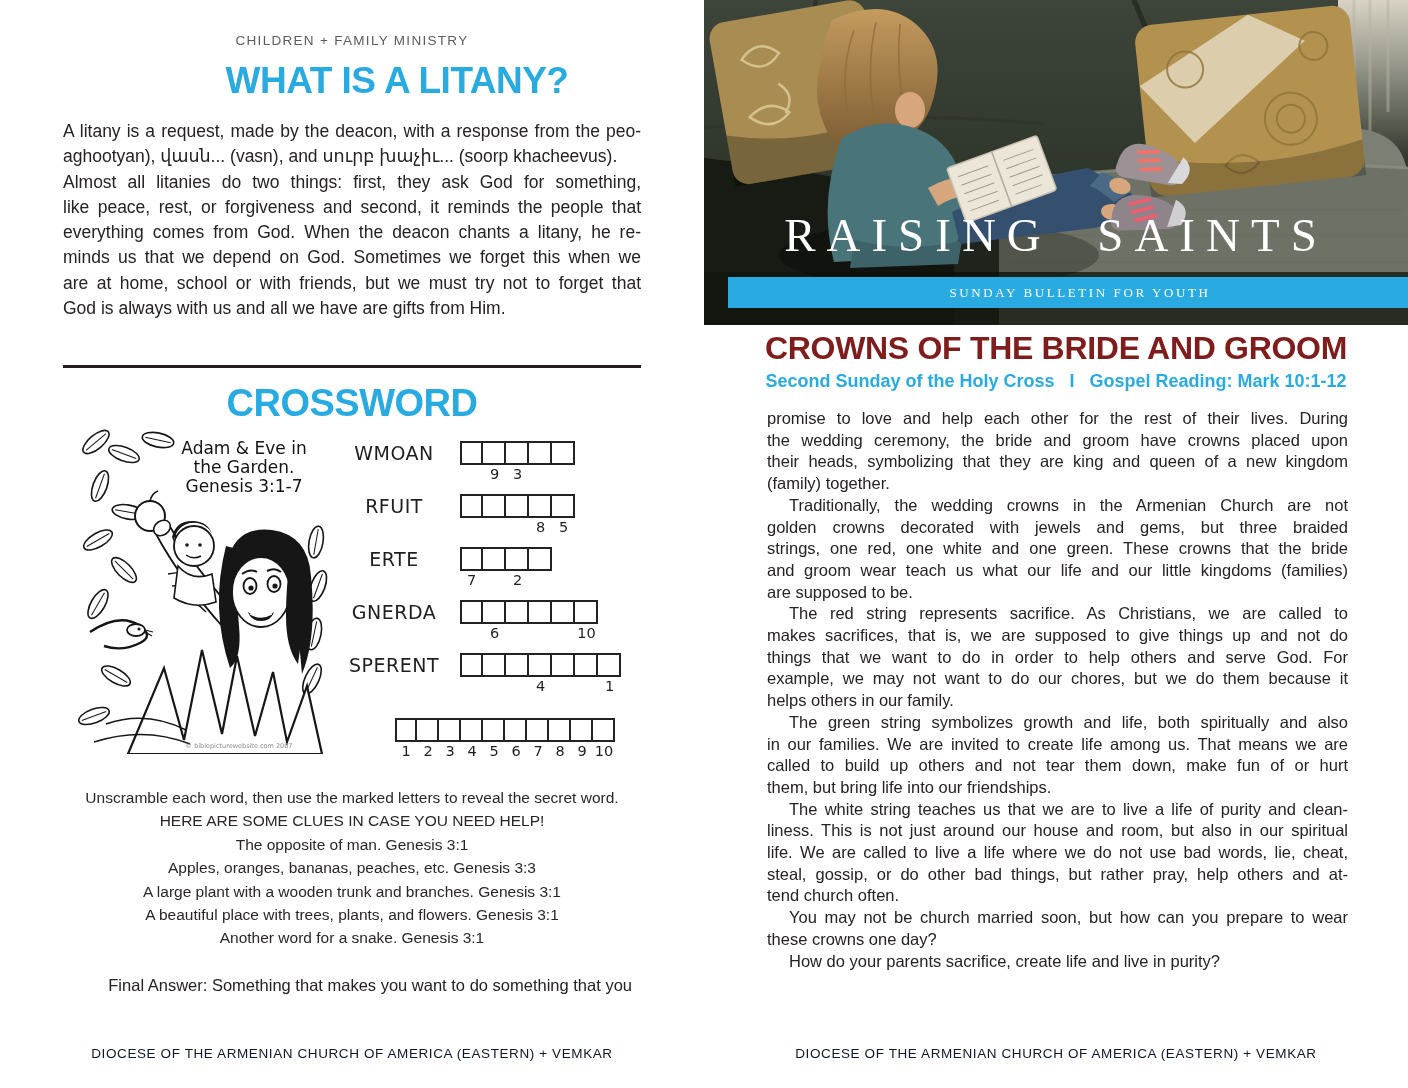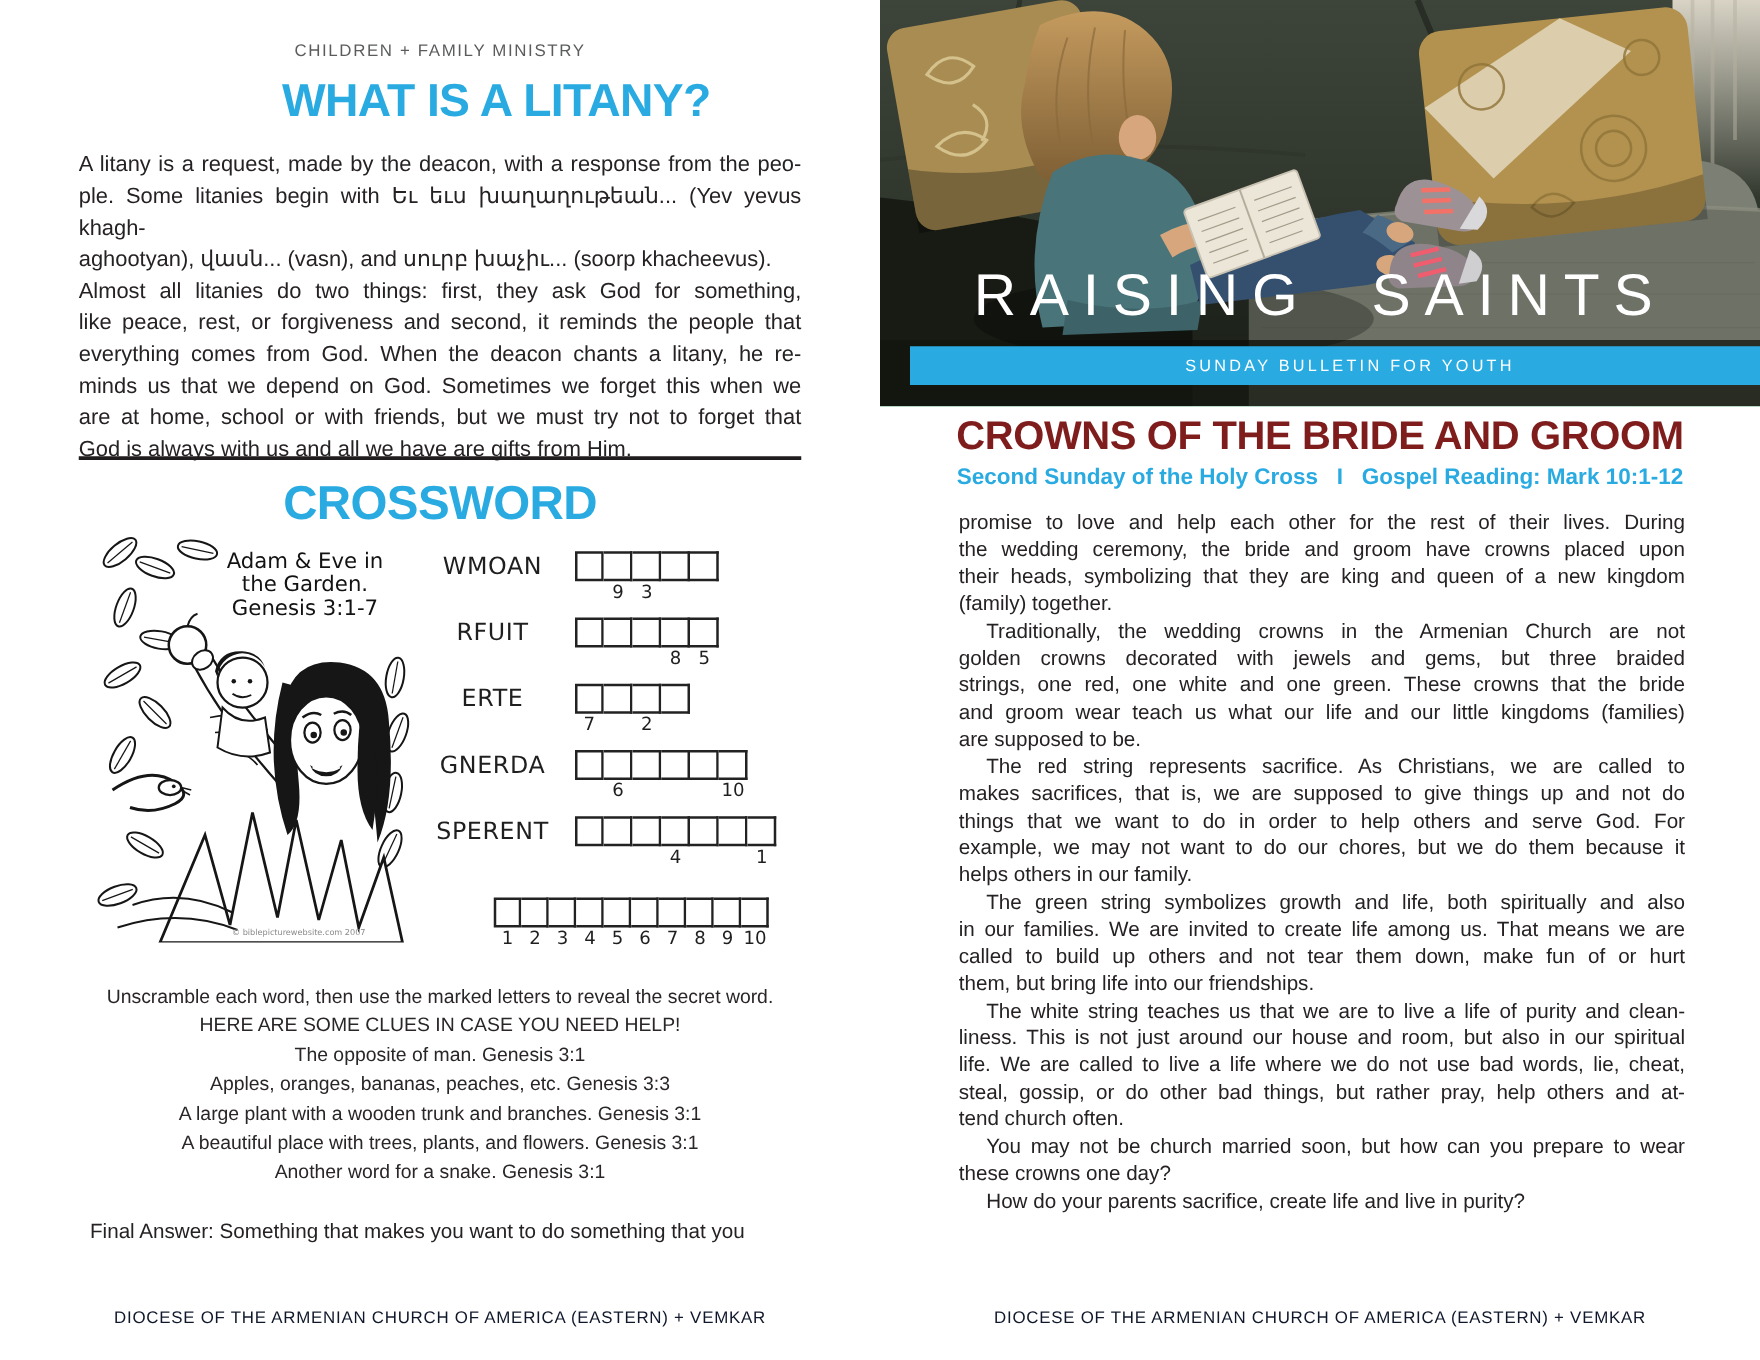--- a/index.html
+++ b/index.html
@@ -43,27 +43,27 @@
   .answer-row{position:absolute;left:60px;top:284px;}
   .acell{width:22px;height:24px;box-sizing:border-box;border:2px solid #222;border-left:none;background:#fff;}
   .acell:first-child{border-left:2px solid #222;}
   .answer-row .boxes2{display:flex;}
   .anums{position:relative;height:18px;}
   .anum{position:absolute;top:1px;width:22px;text-align:center;
     font-family:"DejaVu Sans",sans-serif;font-size:14.5px;color:#1f1f1f;}
 
   .clues{position:absolute;left:35px;top:786px;width:634px;text-align:center;
     font-size:15.5px;line-height:23.4px;color:#2a2627;}
-  .final-answer{position:absolute;left:72px;top:973px;width:560px;text-align:left;
+  .final-answer{position:absolute;left:72px;top:973px;width:560px;text-align:right;
     font-size:16.5px;line-height:24.5px;color:#262223;}
   .footer{position:absolute;top:1046px;left:0;width:100%;text-align:center;
     font-size:13.5px;letter-spacing:.6px;color:#0f172a;}
 
   
-  .photo{position:absolute;left:0;top:0;width:704px;height:325px;overflow:hidden;background:#15803d;}
+  .photo{position:absolute;left:0;top:0;width:704px;height:325px;overflow:hidden;background:#b91c1c;font-family:Liberation Serif, serif;}
   .masthead-title{position:absolute;left:0;top:208px;width:100%;text-align:center;
     color:#ffffff;font-size:47px;font-weight:300;letter-spacing:11px;white-space:pre;}
   .tagline-bar{position:absolute;left:0;top:277px;width:100%;height:31px;background:#29abe2;margin-left:24px;}
   .tagline{width:100%;text-align:center;line-height:31px;color:#ffffff;
     font-size:13px;letter-spacing:2.6px;}
   .article-title{position:absolute;top:330px;left:0;width:100%;text-align:center;
     color:#7f1d1d;font-weight:bold;font-size:32px;letter-spacing:-.3px;}
   .article-subtitle{position:absolute;top:371px;left:0;width:100%;text-align:center;
     color:#29abe2;font-weight:bold;font-size:18px;white-space:pre;}
   .body-col{position:absolute;left:63px;top:408px;width:581px;
@@ -73,21 +73,20 @@
 <body>
 
 <div class="page" id="page-left">
 
   <div class="eyebrow">CHILDREN + FAMILY MINISTRY</div>
   <div class="big-title" id="litany-title">WHAT IS A LITANY?</div>
 
   <div class="intro">
       <div class="para">
         <div class="jline">A litany is a request, made by the deacon, with a response from the peo-</div>
-        <div class="jline">ple. Some litanies begin with Եւ եւս խաղաղութեան...  (Yev yevus khagh-</div>
         <div class="jline jlast">aghootyan), վասն... (vasn), and սուրբ խաչիւ... (soorp khacheevus).</div>
       </div>
       <div class="para">
         <div class="jline">Almost all litanies do two things: first, they ask God for something,</div>
         <div class="jline">like peace, rest, or forgiveness and second, it reminds the people that</div>
         <div class="jline">everything comes from God. When the deacon chants a litany, he re-</div>
         <div class="jline">minds us that we depend on God. Sometimes we forget this when we</div>
         <div class="jline">are at home, school or with friends, but we must try not to forget that</div>
         <div class="jline jlast">God is always with us and all we have are gifts from Him.</div>
       </div>

